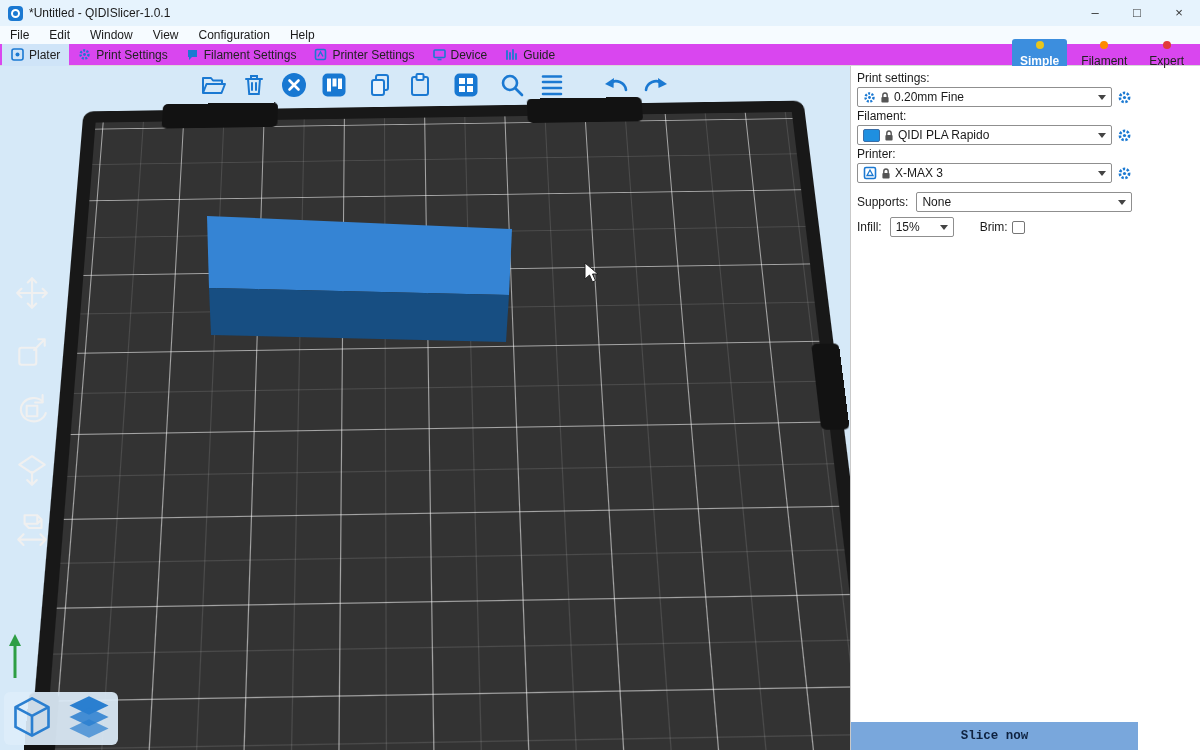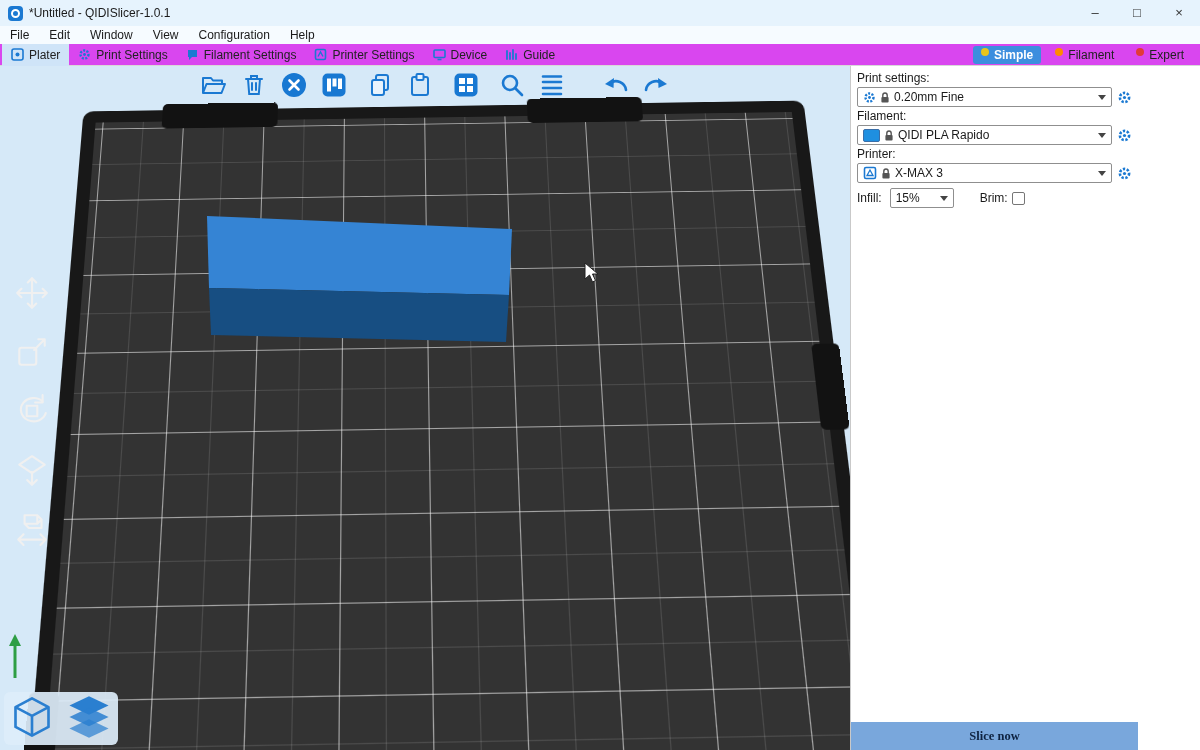--- a/index.html
+++ b/index.html
@@ -19,21 +19,21 @@
 
   .menubar { height:18px; background:#f6fbff; display:flex; align-items:center;
     gap:20px; padding:0 10px; font-size:12px; color:#1a1a1a; }
 
   .tabbar { height:22px; background:#d946ef; border-bottom:1px solid #d8d8d8;
     display:flex; align-items:center; font-size:12px; color:#222; padding-left:2px; }
   .tab { display:flex; align-items:center; gap:5px; padding:0 9px; height:22px; }
   .tab.selected { background:#cfe4f8; }
   .tab svg { display:block; }
   .modes { margin-left:auto; display:flex; align-items:center; gap:6px; padding-right:8px; }
-  .mode { display:flex; gap:5px; padding:2px 8px; border-radius:3px; font-size:12px; }
+  .mode { display:flex; align-items:center; gap:5px; padding:2px 8px; border-radius:3px; font-size:12px;flex-direction:column; }
   .mode.selected { background:#3c8ede; color:#fff; font-weight:bold; }
 
   
   .main { display:flex; height:684px; }
   .viewport { position:relative; width:850px; height:684px; background:#d6e9f8; overflow:hidden; }
 
   
   .bed-wrap { position:absolute; left:84px; top:40px; width:720px; height:1100px;
     perspective:2000px; perspective-origin:50% 0%; }
   .bed { position:relative; width:720px; height:1100px; transform-origin:50% 0%;
@@ -86,21 +86,21 @@
   .combo-text { overflow:hidden; text-overflow:ellipsis; }
   .gear-btn { width:16px; height:16px; display:flex; align-items:center; justify-content:center;
     background:none; border:none; }
   .inline-label { margin-right:4px; }
   .supports-combo { flex:1; }
   .infill-combo { flex:0 0 64px; }
   .brim-label { margin-left:22px; }
   .checkbox { width:13px; height:13px; border:1px solid #767676; border-radius:2px; background:#fff; }
   .slice-btn { position:absolute; left:0; bottom:0; width:100%; height:28px; border:none;
     background:#79a7dc; color:#0e2240; font-weight:bold; font-size:12.5px;
-    font-family:Liberation Serif, serif; }
+    font-family:Liberation Mono, monospace; }
 </style>
 </head>
 <body>
 
 <div class="titlebar">
   <div class="app-logo"></div>
   <span>*Untitled - QIDISlicer-1.0.1</span>
   <div class="win-controls">
     <div class="win-btn">–</div>
     <div class="win-btn">□</div>
@@ -401,20 +401,27 @@
         <span class="chev"></span>
       </div>
       <button class="gear-btn">
         <svg width="15" height="15" viewBox="0 0 15 15">
             <circle cx="7.5" cy="7.5" r="4.6" fill="none" stroke="#1b79d2" stroke-width="2.6" stroke-dasharray="2.3 1.6"></circle>
             <circle cx="7.5" cy="7.5" r="1.6" fill="#1b79d2"></circle>
           </svg>
       </button>
     </div>
 
+    <div class="sb-row" style="margin-top:9px;">
+      <span class="inline-label">Supports:</span>
+      <div class="combo supports-combo">
+        <span class="combo-text">None</span>
+        <span class="chev"></span>
+      </div>
+    </div>
 
     <div class="sb-row" style="margin-top:5px;">
       <span class="inline-label">Infill:</span>
       <div class="combo infill-combo">
         <span class="combo-text">15%</span>
         <span class="chev"></span>
       </div>
       <span class="brim-label">Brim:</span>
       <div class="checkbox"></div>
     </div>

